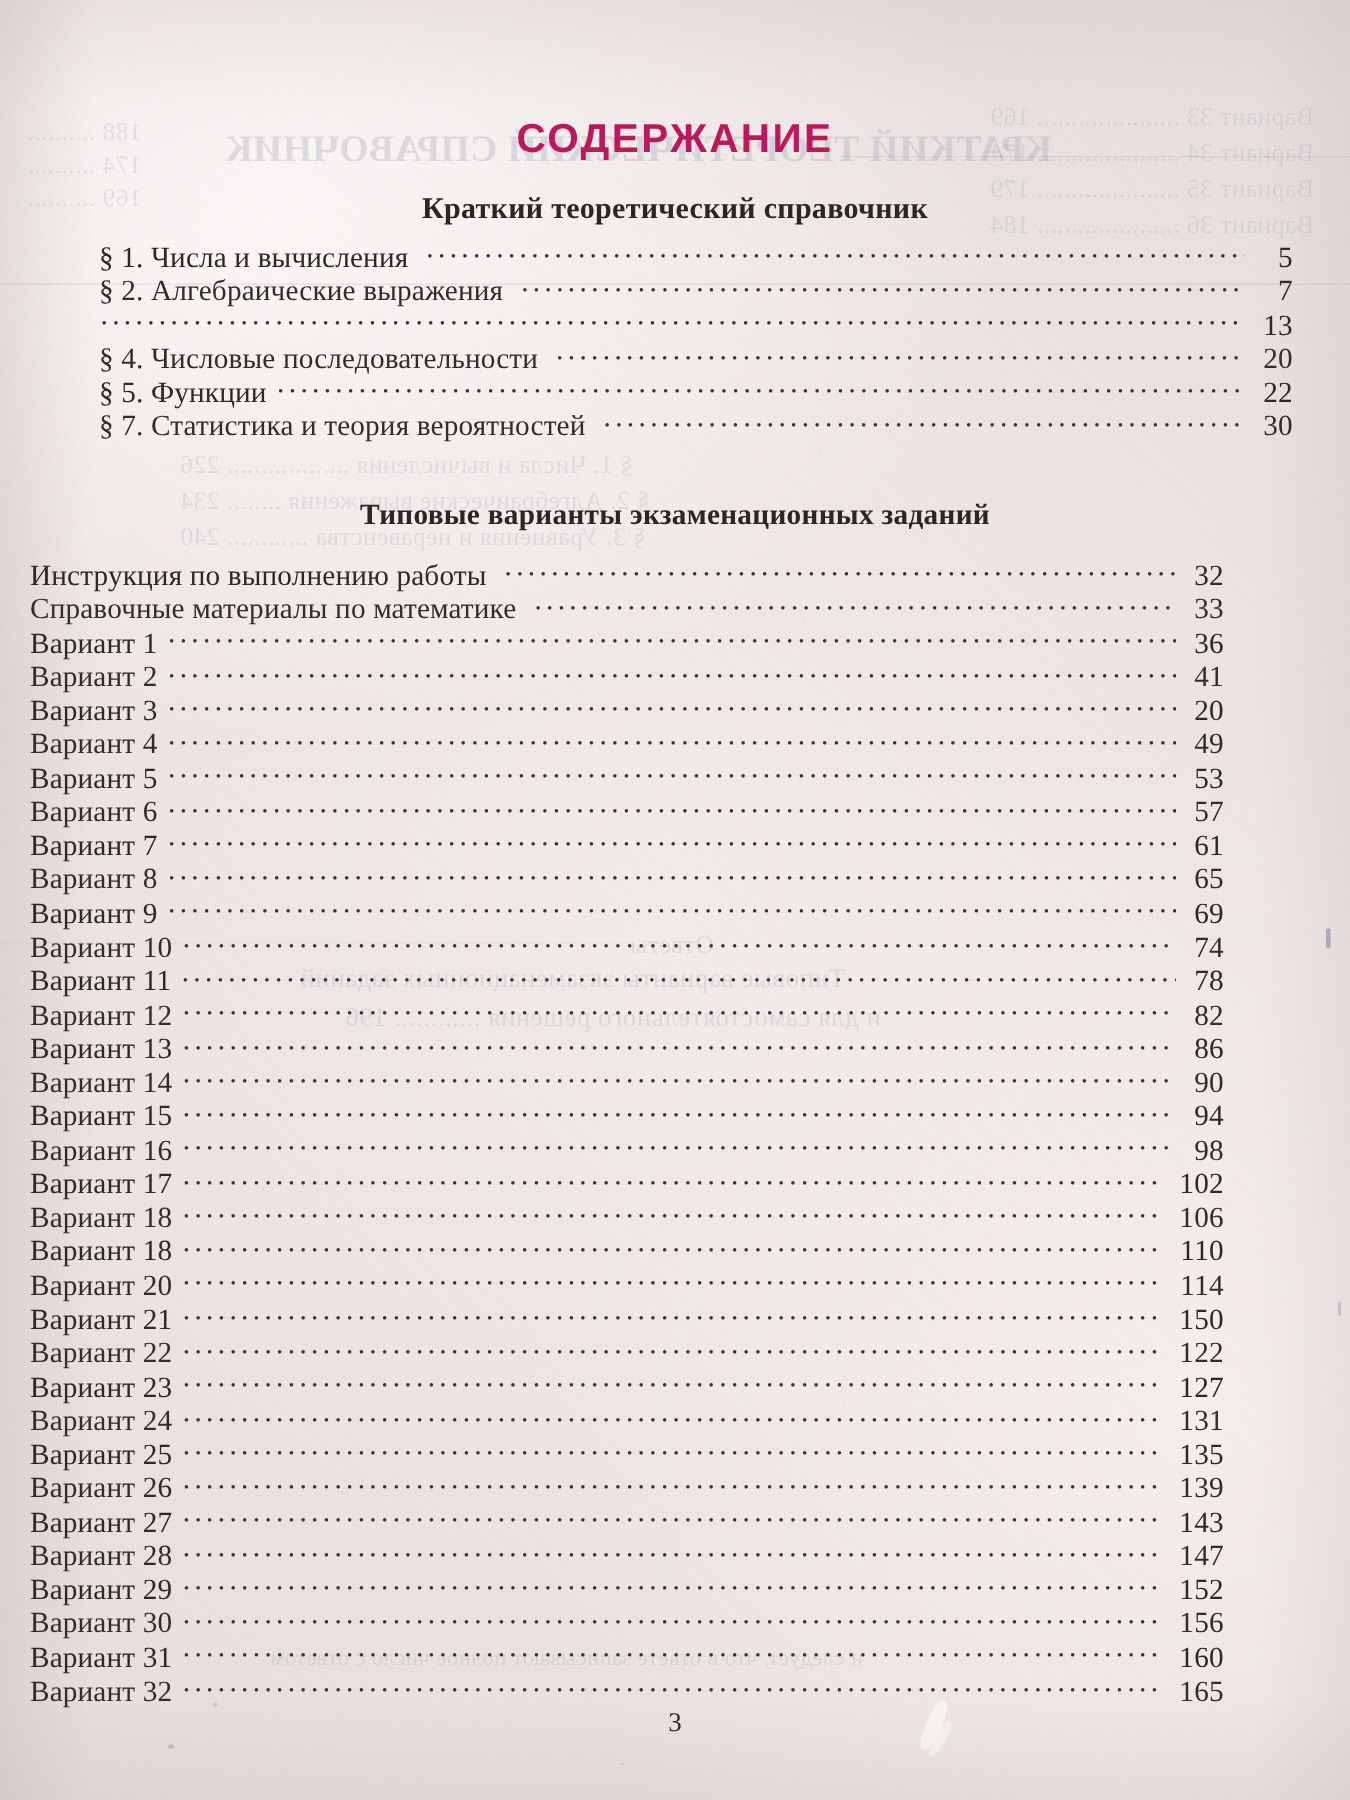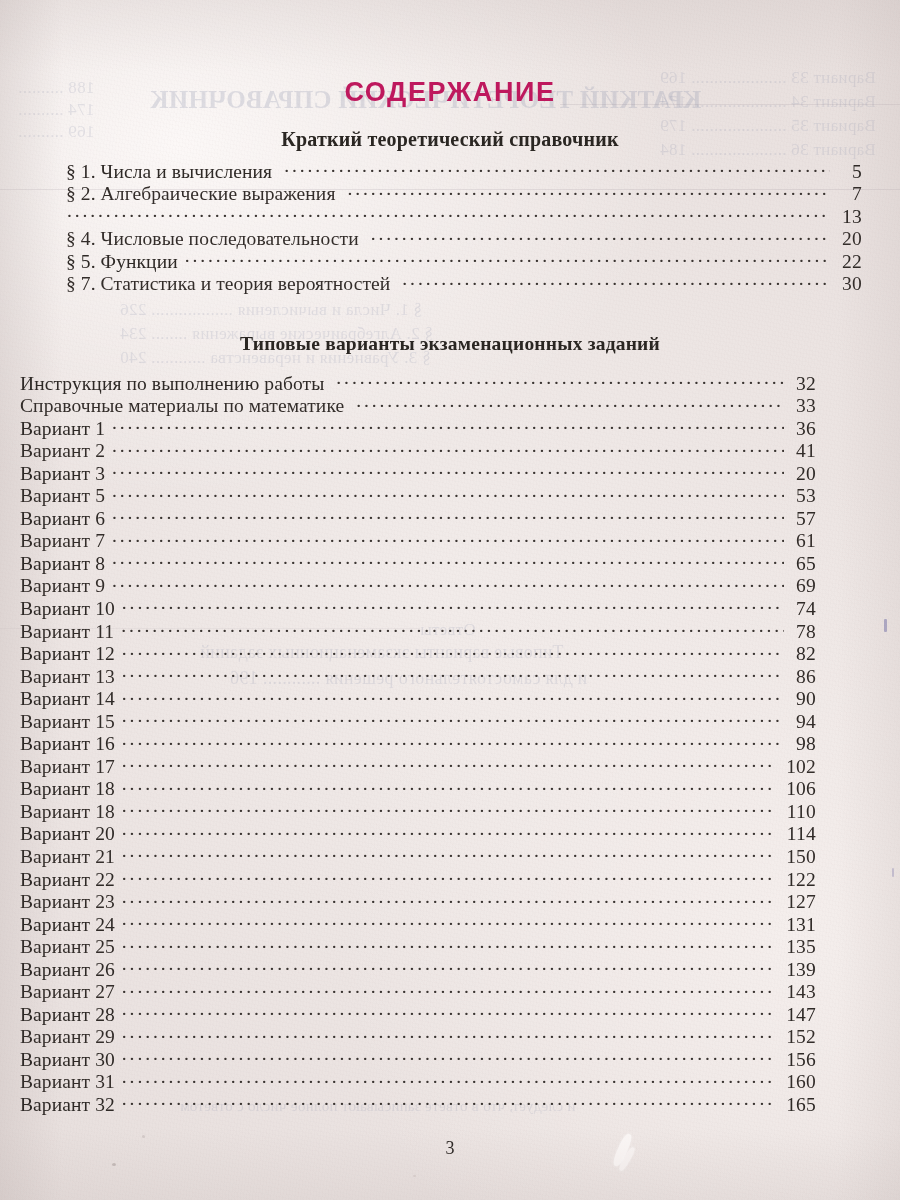--- a/index.html
+++ b/index.html
@@ -276,20 +276,25 @@
         <span class="label">Вариант 2</span>
         <span class="leader"></span>
         <span class="pageno" style="min-width: 28px;">41</span>
       </div>
       <div class="row">
         <span class="label">Вариант 3</span>
         <span class="leader"></span>
         <span class="pageno" style="min-width: 28px;">20</span>
       </div>
       <div class="row">
+        <span class="label">Вариант 4</span>
+        <span class="leader"></span>
+        <span class="pageno" style="min-width: 28px;">49</span>
+      </div>
+      <div class="row">
         <span class="label">Вариант 5</span>
         <span class="leader"></span>
         <span class="pageno" style="min-width: 28px;">53</span>
       </div>
       <div class="row">
         <span class="label">Вариант 6</span>
         <span class="leader"></span>
         <span class="pageno" style="min-width: 28px;">57</span>
       </div>
       <div class="row">

